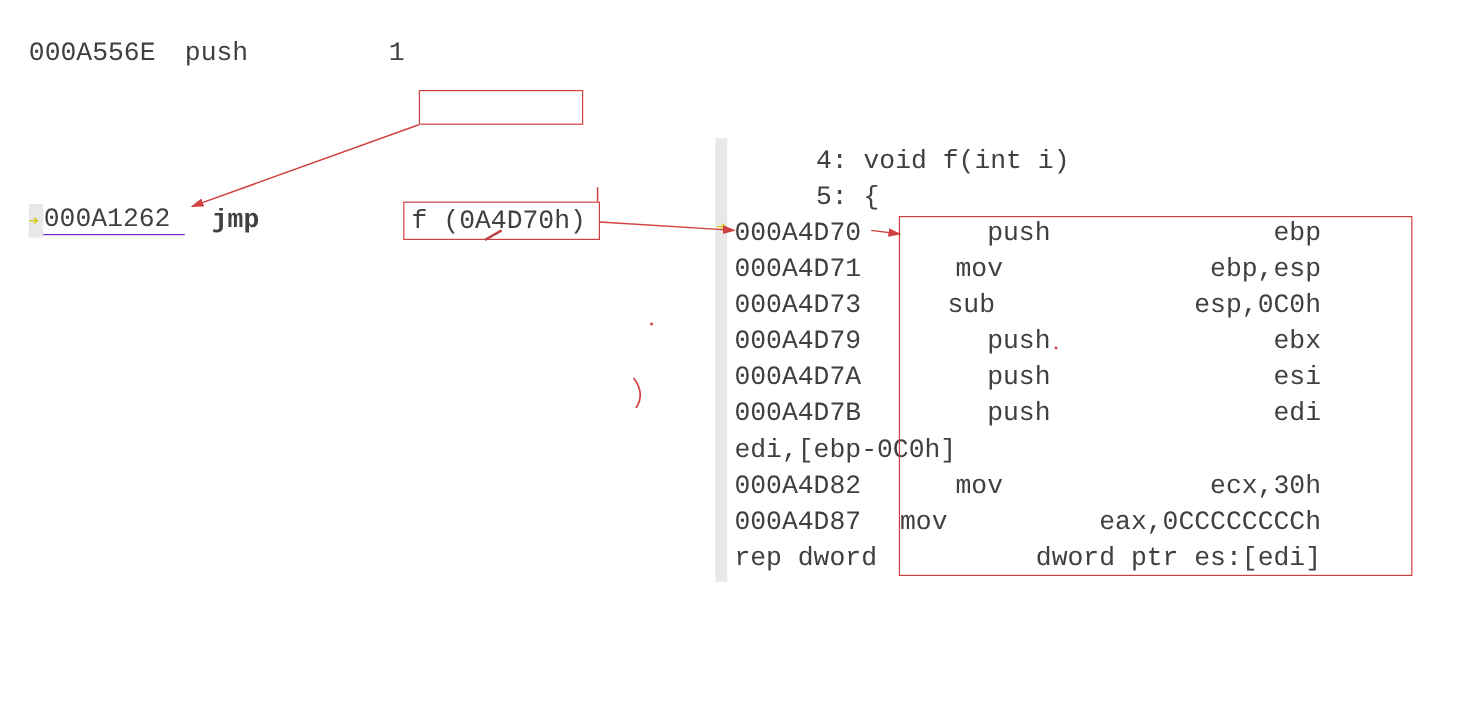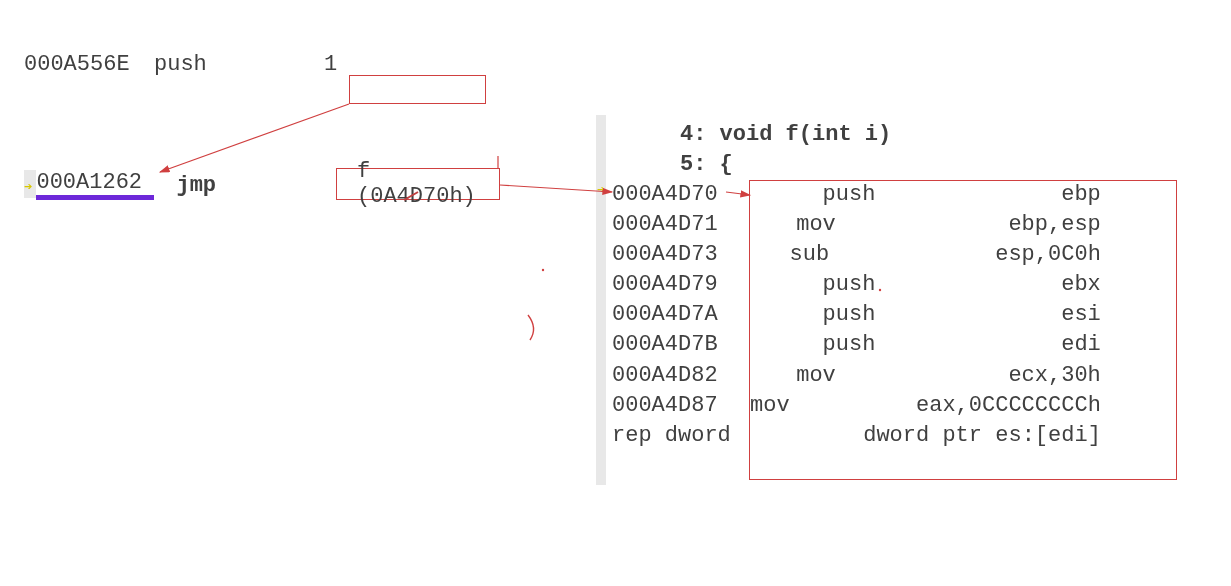--- a/index.html
+++ b/index.html
@@ -27,21 +27,21 @@
       width: 130px;
     }
     .mnem {
       width: 170px;
     }
     .operand {
     }
     .left-block {
       position: absolute;
       left: 24px;
-      top: 50px;
+      top: 30px;
     }
     .left-block2 {
       position: absolute;
       left: 24px;
       top: 170px;
       display: flex;
       align-items: center;
     }
     .box {
       border: 1px solid #d04040;
@@ -55,38 +55,37 @@
       height: 29px;
     }
     .box2 {
       position: absolute;
       left: 336px;
       top: 168px;
       width: 164px;
       height: 32px;
       display: flex;
       align-items: center;
-      padding-left: 20px;
+      padding-left: 6px;
     }
     .pointer-icon {
       font-size: 14px;
       color: #d8c800;
       margin-right: 4px;
       position: relative;
       top: 1px;
     }
     .right-block {
       position: absolute;
       left: 612px;
       top: 120px;
     }
     .right-block .source-line {
       padding-left: 68px;
       line-height: 1.36;
-      font-weight: bold;
     }
     .right-row {
       display: flex;
       align-items: baseline;
       line-height: 1.37;
       white-space: pre;
       justify-content: space-between;
     }
     .right-addr {
       width: 138px;
@@ -115,21 +114,21 @@
     }
     .left-gutter {
       position: absolute;
       left: 24px;
       top: 170px;
       width: 12px;
       height: 28px;
       background: #e8e8e8;
     }
     .underline-red {
-      border-bottom: 5px solid #6d28d9;
+      border-bottom: 1px solid #6d28d9;
     }
     svg.arrows {
       position: absolute;
       left: 0;
       top: 0;
       width: 1231px;
       height: 586px;
       pointer-events: none;
     }
     .pointer2 {
@@ -169,21 +168,21 @@
 <div class="right-block">
   <div class="source-line">    4: void f(int i)</div>
   <div class="source-line">    5: {</div>
   <div id="fn-rows">
       <div class="right-row"><span class="right-addr">000A4D70</span><span class="right-mnem">push</span><span class="right-oper">ebp</span></div>
       <div class="right-row"><span class="right-addr">000A4D71</span><span class="right-mnem">mov</span><span class="right-oper">ebp,esp</span></div>
       <div class="right-row"><span class="right-addr">000A4D73</span><span class="right-mnem">sub</span><span class="right-oper">esp,0C0h</span></div>
       <div class="right-row"><span class="right-addr">000A4D79</span><span class="right-mnem">push</span><span class="right-oper">ebx</span></div>
       <div class="right-row"><span class="right-addr">000A4D7A</span><span class="right-mnem">push</span><span class="right-oper">esi</span></div>
       <div class="right-row"><span class="right-addr">000A4D7B</span><span class="right-mnem">push</span><span class="right-oper">edi</span></div>
-      <div class="right-row"></div>
+      <div class="right-row"><span class="right-oper">edi,[ebp-0C0h]</span></div>
       <div class="right-row"><span class="right-addr">000A4D82</span><span class="right-mnem">mov</span><span class="right-oper">ecx,30h</span></div>
       <div class="right-row"><span class="right-addr">000A4D87</span><span class="right-mnem">mov</span><span class="right-oper">eax,0CCCCCCCCh</span></div>
       <div class="right-row"><span class="right-mnem">rep dword</span><span class="right-oper">dword ptr es:[edi]</span></div>
     </div>
 </div>
 
 <div class="big-box"></div>
 
 <svg class="arrows">
   <defs>

